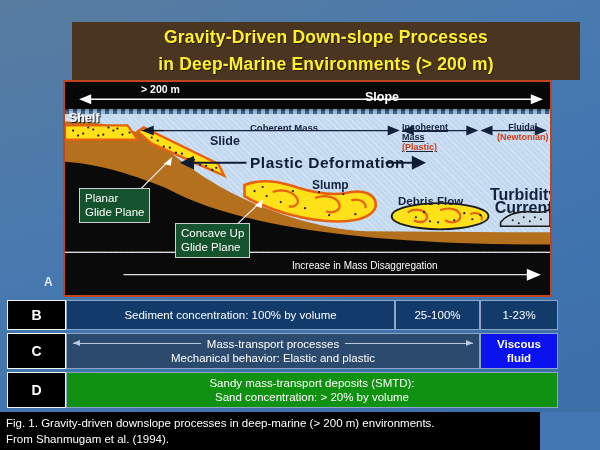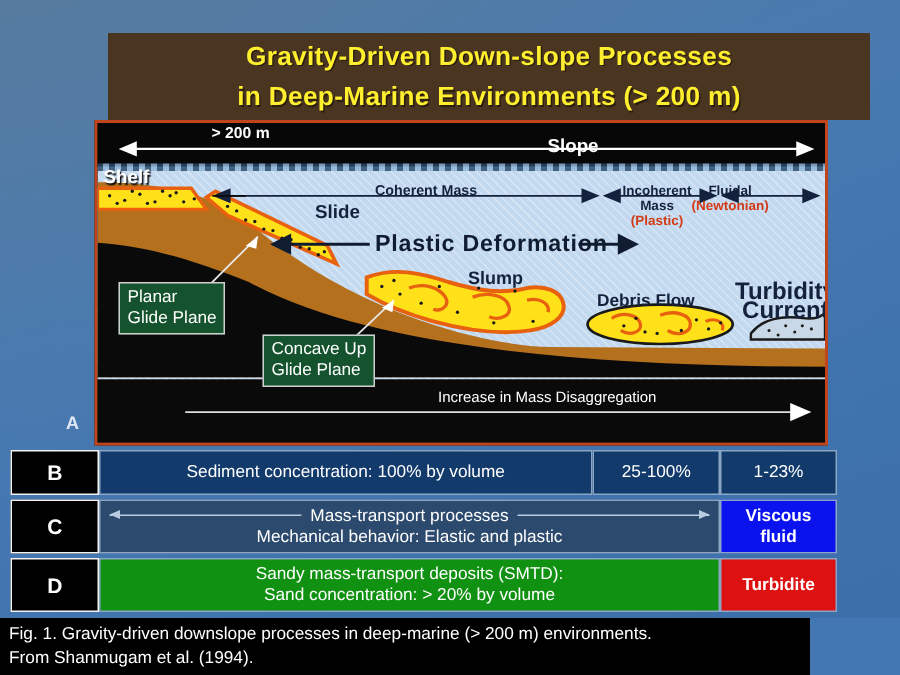--- a/index.html
+++ b/index.html
@@ -67,23 +67,23 @@
 
   
   .slope-brown{position:absolute;left:0;top:0;width:100%;height:100%;}
 
   
   .flab{position:absolute;z-index:12;white-space:nowrap;font-weight:bold;}
   .lab-shelf{left:4px;top:29px;color:#ffffff;font-size:12.5px;text-shadow:1px 1px 1px #000;}
   .lab-200m{left:76px;top:1px;color:#ffffff;font-size:10.5px;}
   .lab-slope{left:300px;top:8px;color:#ffffff;font-size:12.5px;}
   .lab-coh{left:185px;top:40px;color:#14213d;font-size:9.5px;}
-  .lab-inc{left:350px;top:40px;color:#14213d;font-size:9px;text-align:center;line-height:10px;}
+  .lab-inc{left:337px;top:40px;color:#14213d;font-size:9px;line-height:10px;text-decoration:underline;}
   .lab-inc .sub{color:#d23b16;}
-  .lab-flu{left:396px;top:40px;color:#14213d;font-size:9px;text-align:center;line-height:10px;}
+  .lab-flu{left:432px;top:40px;color:#14213d;font-size:9px;text-align:center;line-height:10px;}
   .lab-flu .sub{color:#d23b16;}
   .lab-slide{left:145px;top:52px;color:#14213d;font-size:12.5px;}
   .lab-plastic{left:185px;top:72px;color:#101c30;font-size:15.5px;letter-spacing:.5px;}
   .lab-slump{left:247px;top:96px;color:#14213d;font-size:12px;}
   .lab-debris{left:333px;top:113px;color:#14213d;font-size:11.5px;}
   .lab-turb{left:425px;top:106px;color:#14213d;font-size:16px;text-align:center;line-height:13px;}
   .lab-incr{left:227px;top:178px;color:#ffffff;font-size:10px;font-weight:normal;}
 
   
   .callout{
@@ -361,21 +361,20 @@
         <div>fluid</div>
       </div>
     </div>
 
     <div class="trow rowD">
       <div class="cell-label">D</div>
       <div class="cell d1">
         <div>Sandy mass-transport deposits (SMTD):</div>
         <div>Sand concentration: &gt; 20% by volume</div>
       </div>
-      <div class="cell d2">Turbidite</div>
     </div>
   </div>
 
   <div class="caption">
     <div>Fig. 1. Gravity-driven downslope processes in deep-marine (&gt; 200 m) environments.</div>
     <div>From Shanmugam et al.  (1994).</div>
   </div>
   <div class="cap-strip"></div>
 
 </div>

